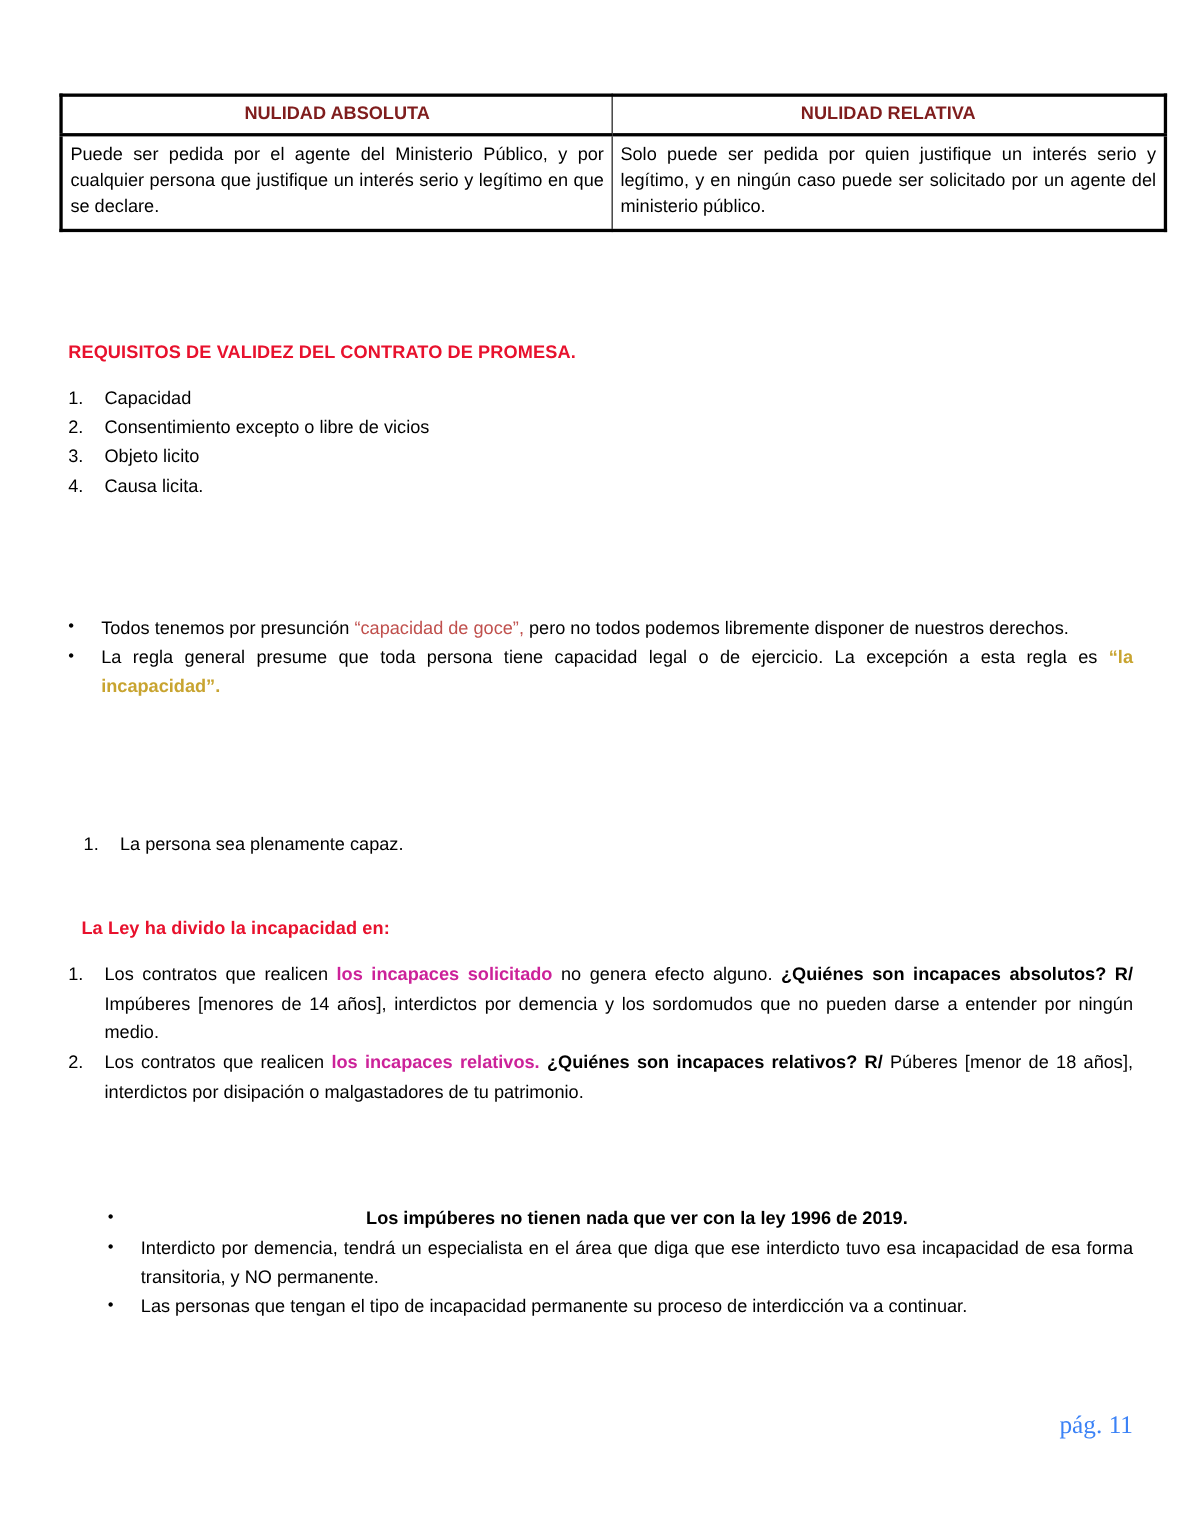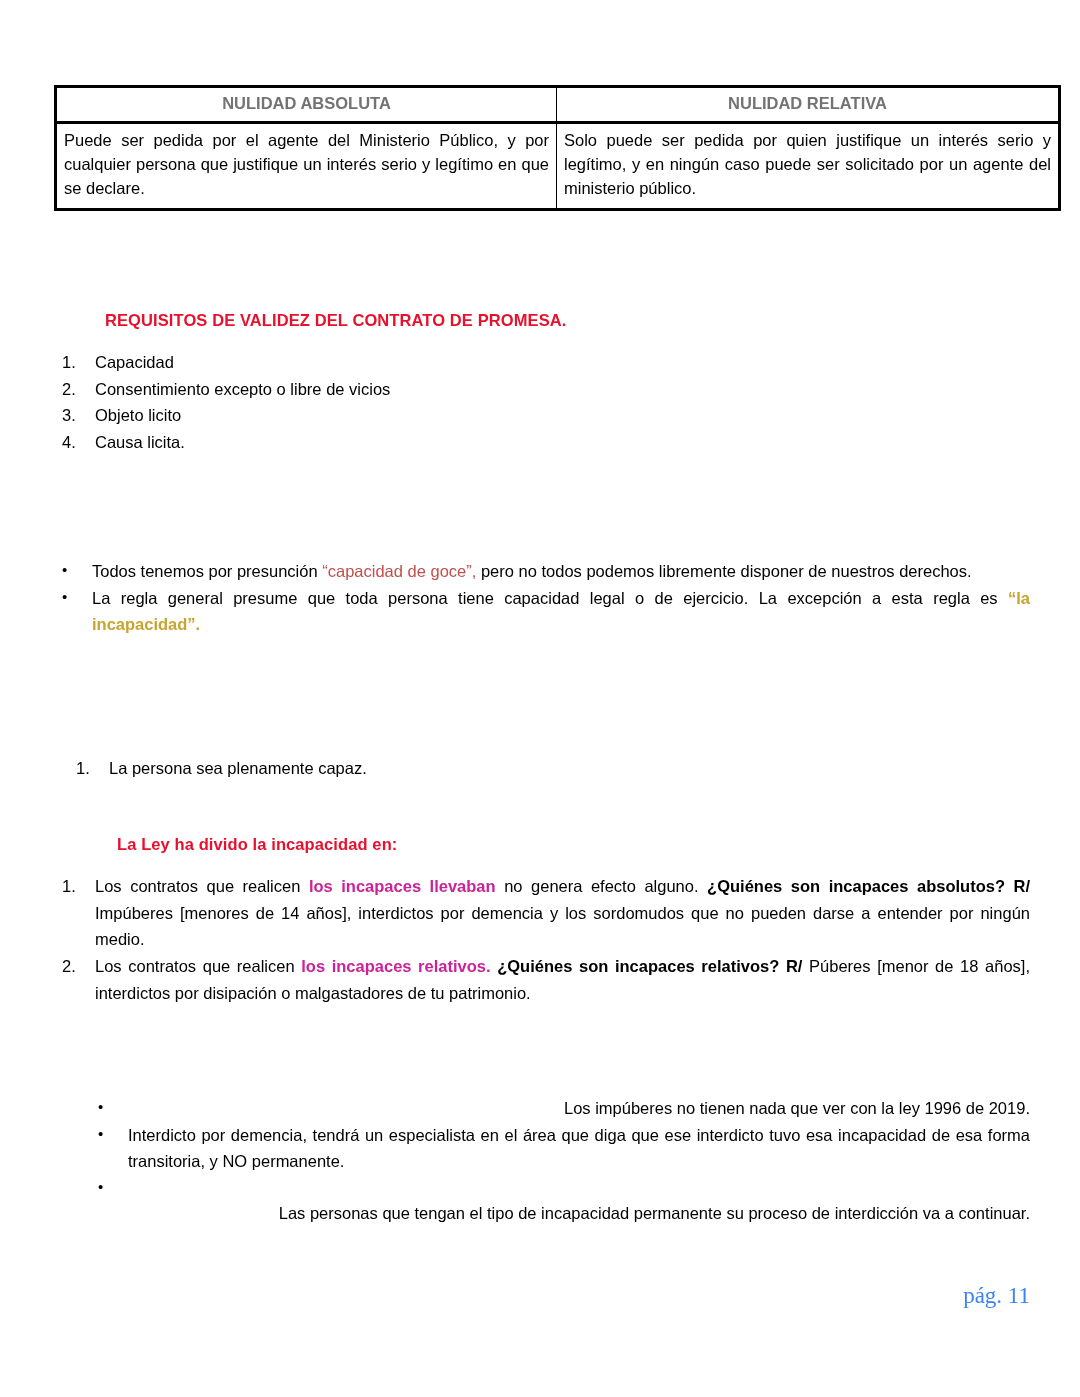--- a/index.html
+++ b/index.html
@@ -38,38 +38,37 @@
     padding: 5px 7px 7px 7px;
     vertical-align: top;
     font-size: 16.5px;
     line-height: 1.45;
     text-align: justify;
     text-justify: inter-word;
     font-weight: normal;
   }
   .cmp-table th {
     text-align: center;
-    color: #737373;
+    color: #7f1d1d;
     font-weight: bold;
     font-size: 16.5px;
     padding: 4px 6px 5px 6px;
     border-bottom: 3px solid #000000;
   }
   .cmp-table .col-a { width: 487px; }
   .cmp-table .col-b { width: 489px; }
 
   
   .blk { position: absolute; }
 
   .heading-red {
     color: #E8112D;
     font-weight: bold;
     font-size: 16.5px;
     letter-spacing: 0.1px;
-    margin-left: 43px;
   }
   .heading-black {
     color: #000000;
     font-weight: bold;
     font-size: 16.5px;
   }
   .para {
     font-size: 16.5px;
     line-height: 1.62;
     text-align: justify;
@@ -179,44 +178,44 @@
       <span class="num-body">La persona sea plenamente capaz.</span>
     </div>
   </div>
 
   <div class="blk heading-red" style="left:74px; top:835px; width:900px;">La Ley ha divido la incapacidad en:</div>
 
   <div class="blk lvl1" style="left:62px; top:873px; width:968px;">
 
     <div class="num-row">
       <span class="num-marker">1.</span>
-      <span class="num-body"><span>Los contratos que realicen </span><span class="em-magenta">los incapaces llevaban</span><span> no genera efecto alguno. </span><span class="b">¿Quiénes son incapaces absolutos?</span><span class="b"> R/</span><span> Impúberes [menores de 14 años], interdictos por demencia y los sordomudos que no pueden darse a entender por ningún medio.</span></span>
+      <span class="num-body"><span>Los contratos que realicen </span><span class="em-magenta">los incapaces solicitado</span><span> no genera efecto alguno. </span><span class="b">¿Quiénes son incapaces absolutos?</span><span class="b"> R/</span><span> Impúberes [menores de 14 años], interdictos por demencia y los sordomudos que no pueden darse a entender por ningún medio.</span></span>
     </div>
 
     <div class="num-row">
       <span class="num-marker">2.</span>
       <span class="num-body"><span>Los contratos que realicen </span><span class="em-magenta">los incapaces relativos.</span><span> </span><span class="b">¿Quiénes son incapaces relativos?</span><span class="b">  R/</span><span> Púberes [menor de 18 años], interdictos por disipación o malgastadores de tu patrimonio.</span></span>
     </div>
   </div>
 
 
   <div class="blk" style="left:98px; top:1095px; width:932px;">
 
     <div class="bul-row">
       <span class="bul-marker" style="width:30px;">•</span>
-      <span class="num-body" style="text-align:right;">Los impúberes no tienen nada que ver con la ley 1996 de 2019.</span>
+      <span class="num-body" style="text-align:center;font-weight:bold;">Los impúberes no tienen nada que ver con la ley 1996 de 2019.</span>
     </div>
 
     <div class="bul-row">
       <span class="bul-marker" style="width:30px;">•</span>
       <span class="num-body">Interdicto por demencia, tendrá un especialista en el área que diga que ese interdicto tuvo esa incapacidad de esa forma transitoria, y NO permanente.</span>
     </div>
 
     <div class="bul-row">
       <span class="bul-marker" style="width:30px;">•</span>
-      <span class="num-body" style="text-align:right;margin-top:25px;">Las personas que tengan el tipo de incapacidad permanente su proceso de interdicción va a continuar.</span>
+      <span class="num-body" style="text-align:left;">Las personas que tengan el tipo de incapacidad permanente su proceso de interdicción va a continuar.</span>
     </div>
   </div>
 
 
   <div class="footer-page">pág. 11</div>
 
 </div>
 
 </body></html>

